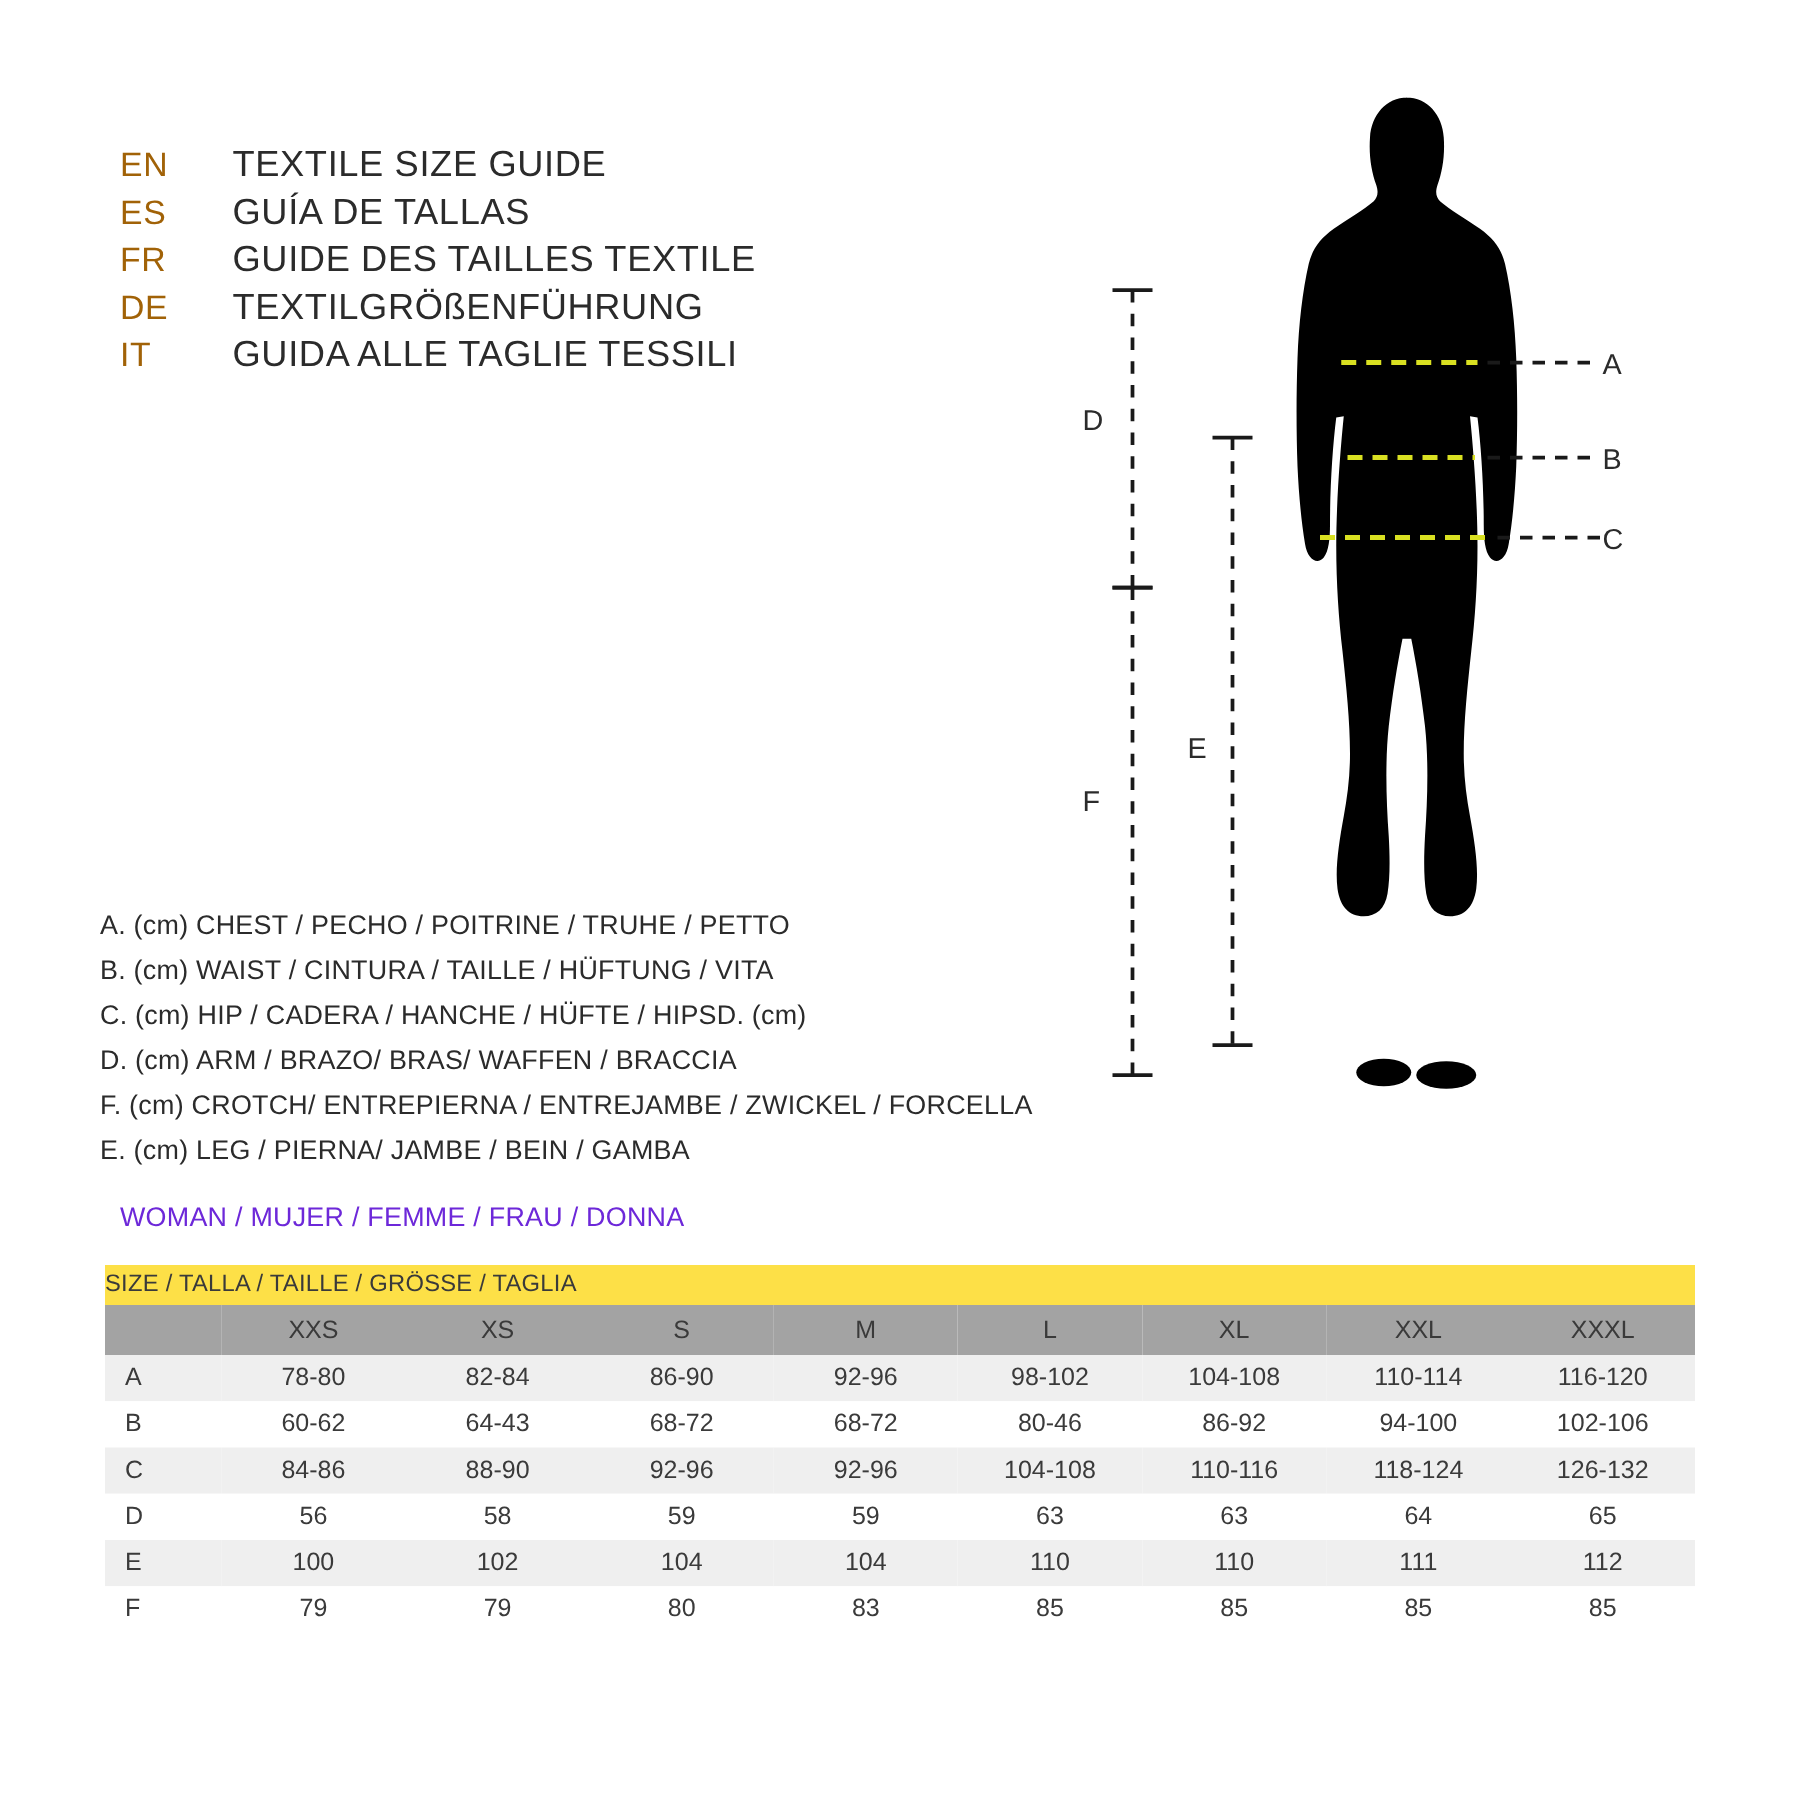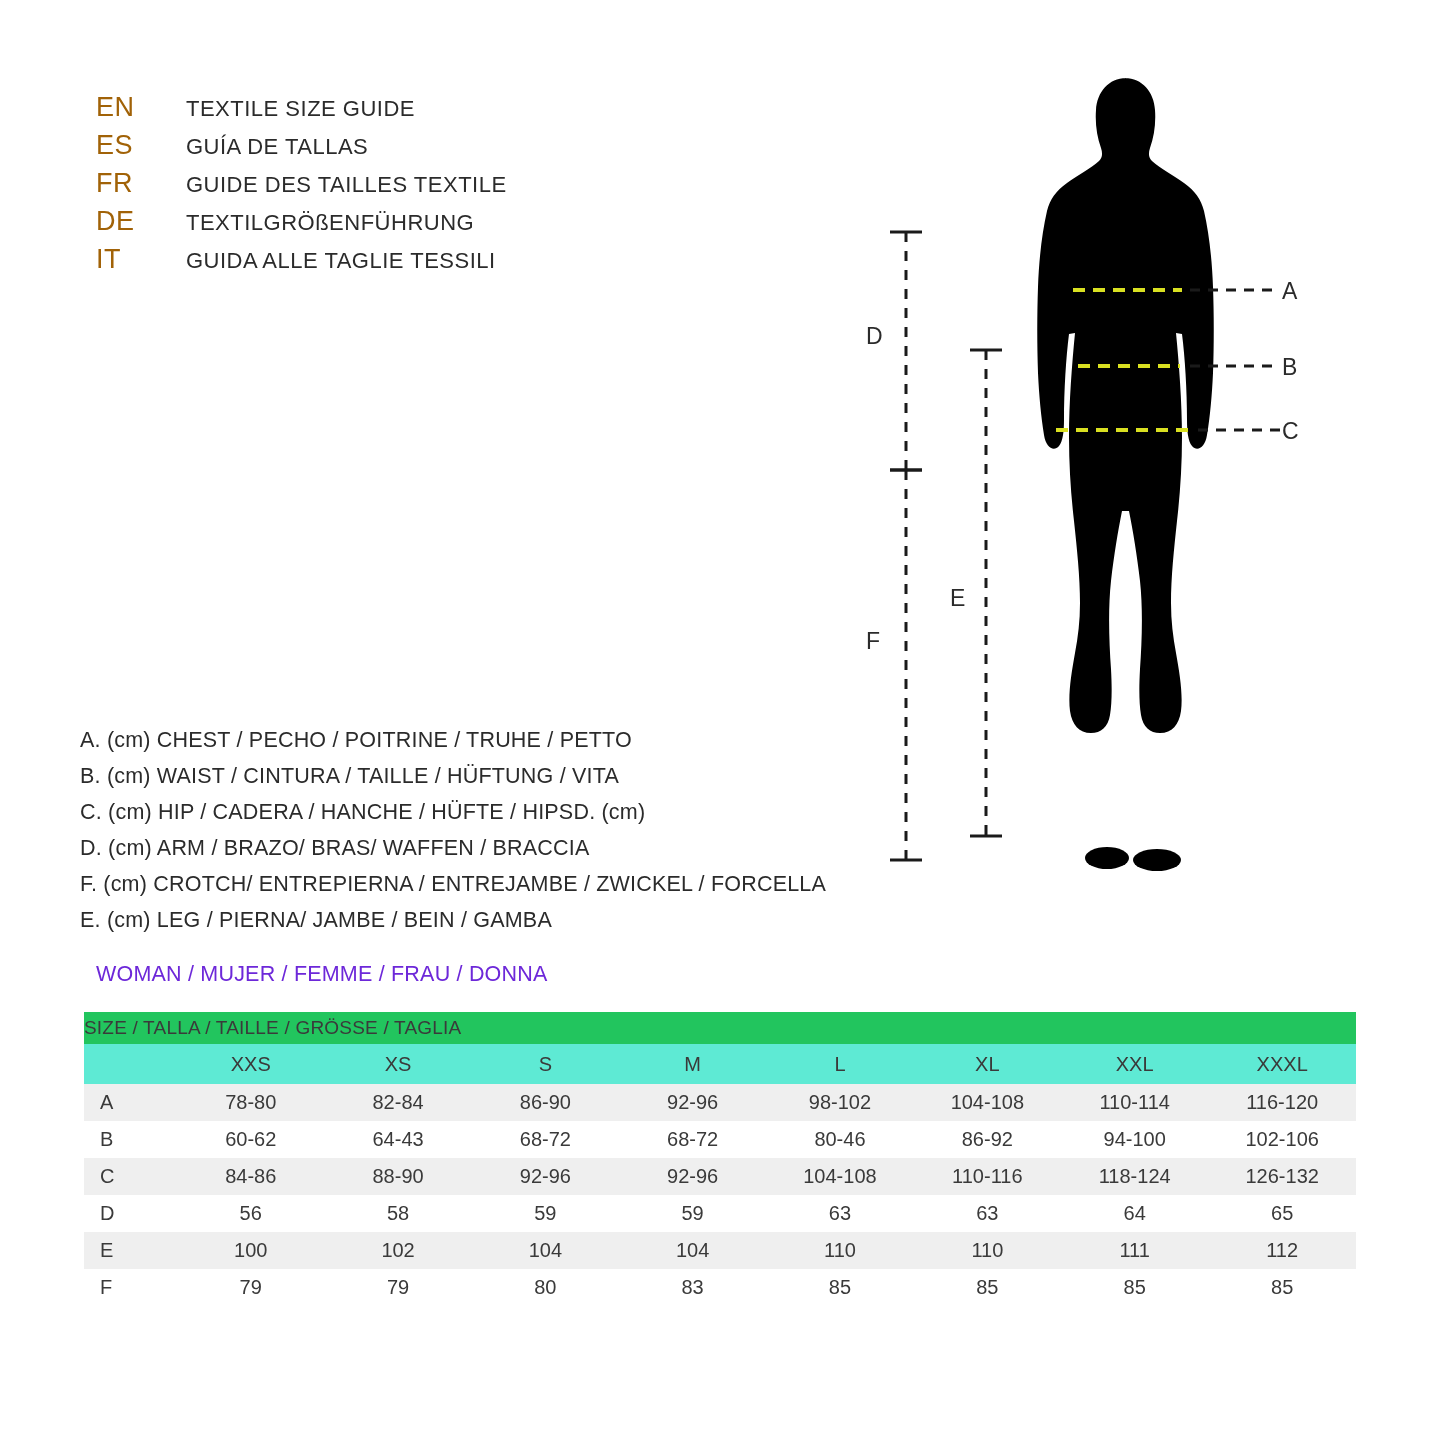--- a/index.html
+++ b/index.html
@@ -28,22 +28,23 @@
     align-items: baseline;
     height: 38px;
     letter-spacing: 0.5px;
   }
   .title-code {
     width: 90px;
     font-size: 27px;
     color: #a16207;
   }
   .title-text {
-    font-size: 22px;
+    font-size: 29px;
     color: #2b2b2b;
+    margin-top: 24px;
   }
 
   
   #legend-block {
     position: absolute;
     left: 80px;
     top: 722px;
     width: 820px;
   }
   .legend-row {
@@ -73,31 +74,31 @@
     border-collapse: collapse;
     font-size: 19.5px;
     color: #3a3a3a;
   }
   #size-table td, #size-table th {
     padding: 0;
     margin: 0;
     font-weight: normal;
   }
   .tbl-caption td {
-    background: #22c55e;
+    background: #fde047;
     height: 32px;
     padding-left: 14px;
     font-size: 19px;
     color: #3a3a3a;
     text-align: left;
     letter-spacing: 0.2px;
   }
   .tbl-head td {
     height: 40px;
-    background: #5eead4;
+    background: #a3a3a3;
     text-align: center;
     font-size: 20px;
     color: #3a3a3a;
   }
   .tbl-row td {
     height: 37px;
     text-align: center;
     font-size: 20px;
   }
   .tbl-row.alt td { background: #efefef; }

